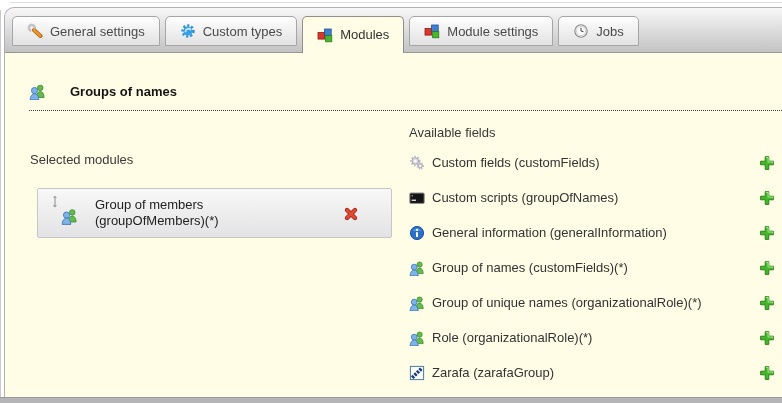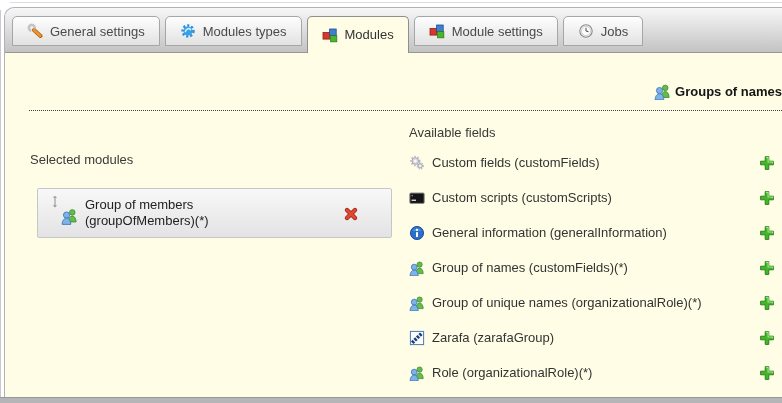--- a/index.html
+++ b/index.html
@@ -29,32 +29,32 @@
     color:#4a4a4a;white-space:nowrap;cursor:pointer;box-sizing:border-box;
   }
   .tab.active{
     height:37px;margin-bottom:-1px;padding-bottom:1px;
     background:#fffde5;border-color:#8f8f8f;border-bottom:none;
     color:#333;z-index:2;
   }
   .content{position:absolute;top:45px;left:0;right:0;bottom:0;background:#fffde5;}
   .section-head{
     position:absolute;left:24px;right:0;top:30px;
-    display:flex;align-items:center;gap:4px;
+    display:flex;align-items:center;gap:24px;
     padding-bottom:10px;border-bottom:1px dotted #3c3c3c;
-    font-weight:bold;color:#151515;justify-content:flex-end;
+    font-weight:bold;color:#151515;
   }
   .col-label{color:#3a3a3a;}
   .left-col{position:absolute;left:25px;top:72px;width:362px;margin-top:27px;}
   .right-col{position:absolute;left:404px;right:7px;top:72px;}
   .sel-box{
     margin-top:21px;margin-left:7px;height:50px;box-sizing:border-box;
     border:1px solid #c6c6c9;border-radius:2px;
     background:linear-gradient(#f8f8f8,#e3e3e5);
-    display:flex;align-items:center;padding:0 10px;position:relative;
+    display:flex;align-items:center;padding:0 10px;position:relative;gap:10px;
   }
   .move-handle{position:absolute;left:10px;top:5px;cursor:grab;}
   .sel-icon{margin-left:13px;margin-top:6px;}
   .sel-text{margin-left:7px;line-height:16px;color:#222;}
   .sel-del{position:absolute;right:32px;top:17px;cursor:pointer;}
   .avail-rows{margin-top:15px;}
   .avail-row{height:35px;display:flex;}
   .avail-row .mod-icon{width:16px;height:16px;margin-right:7px;flex:none;}
   .avail-row .mod-label{flex:1;color:#333;}
   .add-btn{flex:none;width:16px;height:16px;cursor:pointer;}
@@ -144,21 +144,21 @@
     <div class="tab">
       <span class="icon"><svg width="16" height="16" viewBox="0 0 16 16">
             <use href="#i-wrench"></use>
           </svg></span>
       <span>General settings</span>
     </div>
     <div class="tab">
       <span class="icon"><svg width="16" height="16" viewBox="0 0 16 16">
             <use href="#i-gear-blue"></use>
           </svg></span>
-      <span>Modules types</span>
+      <span>Custom types</span>
     </div>
     <div class="tab active">
       <span class="icon"><svg width="16" height="16" viewBox="0 0 16 16">
             <use href="#i-modules"></use>
           </svg></span>
       <span>Modules</span>
     </div>
     <div class="tab">
       <span class="icon"><svg width="16" height="16" viewBox="0 0 16 16">
             <use href="#i-modules"></use>
@@ -212,21 +212,21 @@
           <span class="mod-label">Custom fields (customFields)</span>
           <span class="icon add-btn"><svg width="16" height="16" viewBox="0 0 16 16">
                 <use href="#i-plus"></use>
               </svg></span>
         </div>
 
         <div class="avail-row">
           <span class="icon mod-icon"><svg width="16" height="16" viewBox="0 0 16 16">
                 <use href="#i-terminal"></use>
               </svg></span>
-          <span class="mod-label">Custom scripts (customScripts)</span>
+          <span class="mod-label">Custom scripts (groupOfNames)</span>
           <span class="icon add-btn"><svg width="16" height="16" viewBox="0 0 16 16">
                 <use href="#i-plus"></use>
               </svg></span>
         </div>
 
         <div class="avail-row">
           <span class="icon mod-icon"><svg width="16" height="16" viewBox="0 0 16 16">
                 <use href="#i-info"></use>
               </svg></span>
           <span class="mod-label">General information (generalInformation)</span>
@@ -250,33 +250,33 @@
                 <use href="#i-group"></use>
               </svg></span>
           <span class="mod-label">Group of unique names (organizationalRole)(*)</span>
           <span class="icon add-btn"><svg width="16" height="16" viewBox="0 0 16 16">
                 <use href="#i-plus"></use>
               </svg></span>
         </div>
 
         <div class="avail-row">
           <span class="icon mod-icon"><svg width="16" height="16" viewBox="0 0 16 16">
+                <use href="#i-group"></use>
+              </svg></span>
+          <span class="mod-label">Role (organizationalRole)(*)</span>
+          <span class="icon add-btn"><svg width="16" height="16" viewBox="0 0 16 16">
+                <use href="#i-plus"></use>
+              </svg></span>
+        </div>
+
+        <div class="avail-row">
+          <span class="icon mod-icon"><svg width="16" height="16" viewBox="0 0 16 16">
                 <use href="#i-zarafa"></use>
               </svg></span>
           <span class="mod-label">Zarafa (zarafaGroup)</span>
-          <span class="icon add-btn"><svg width="16" height="16" viewBox="0 0 16 16">
-                <use href="#i-plus"></use>
-              </svg></span>
-        </div>
-
-        <div class="avail-row">
-          <span class="icon mod-icon"><svg width="16" height="16" viewBox="0 0 16 16">
-                <use href="#i-group"></use>
-              </svg></span>
-          <span class="mod-label">Role (organizationalRole)(*)</span>
           <span class="icon add-btn"><svg width="16" height="16" viewBox="0 0 16 16">
                 <use href="#i-plus"></use>
               </svg></span>
         </div>
 
       </div>
     </div>
   </div>
 </div>
 

